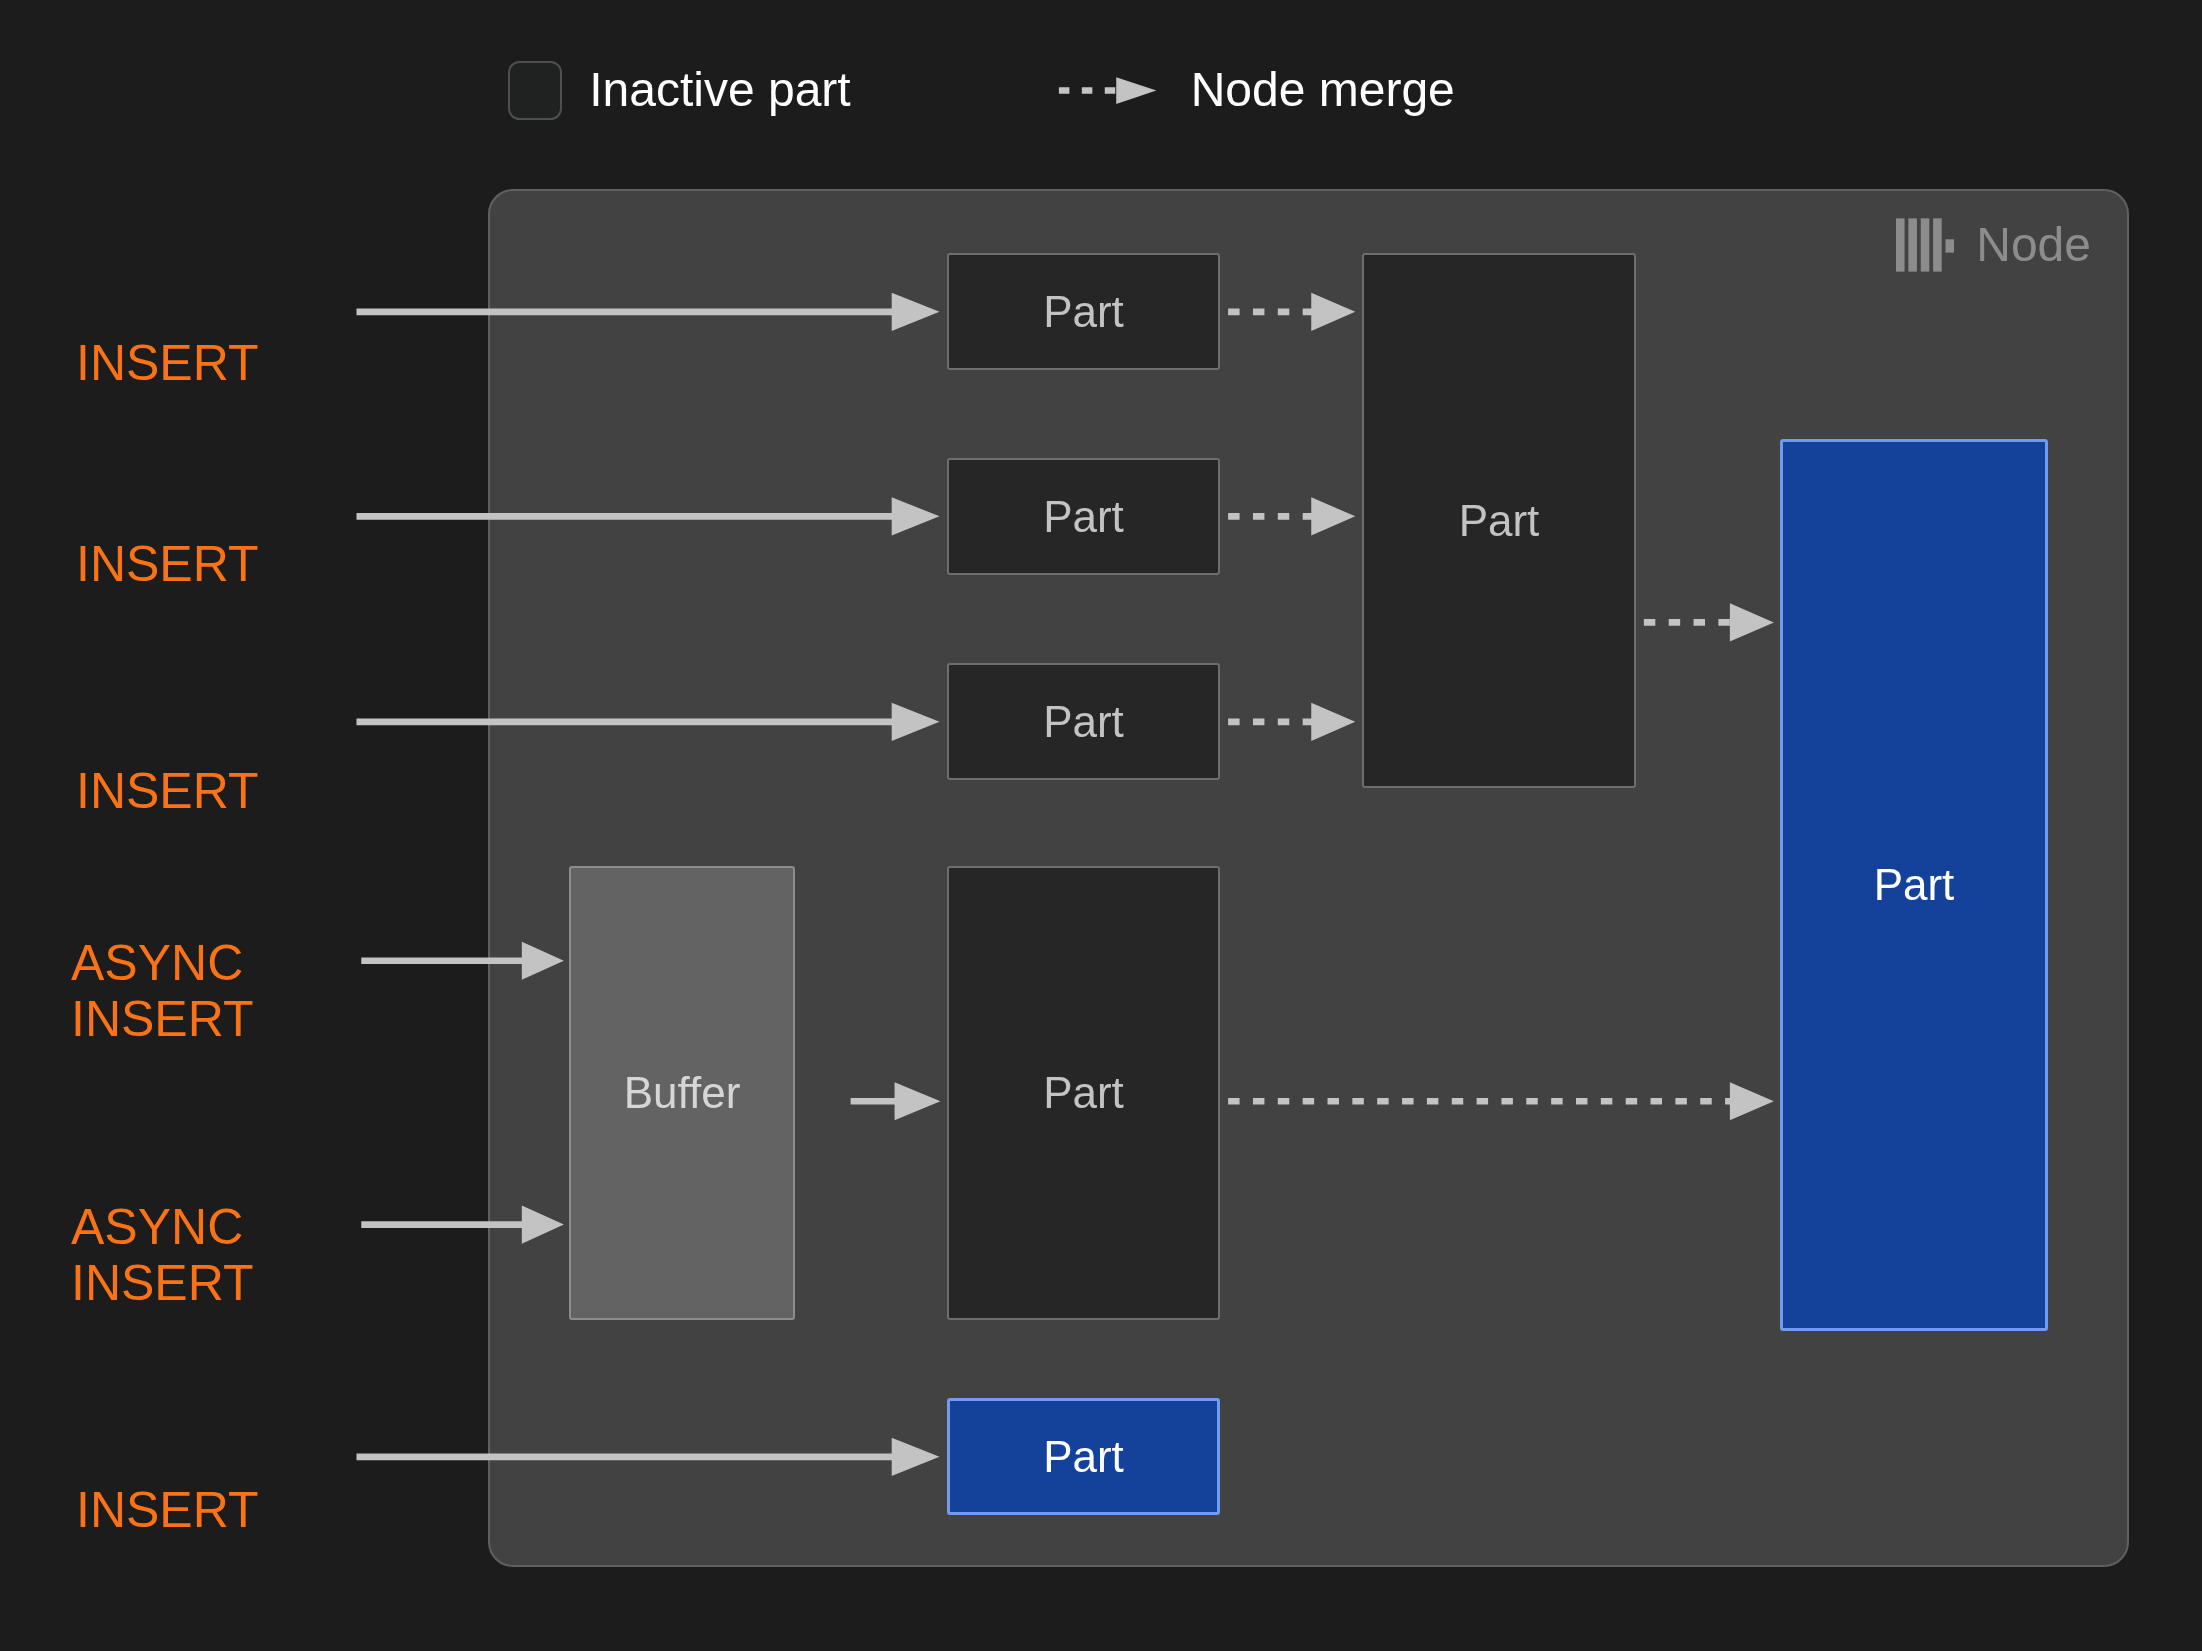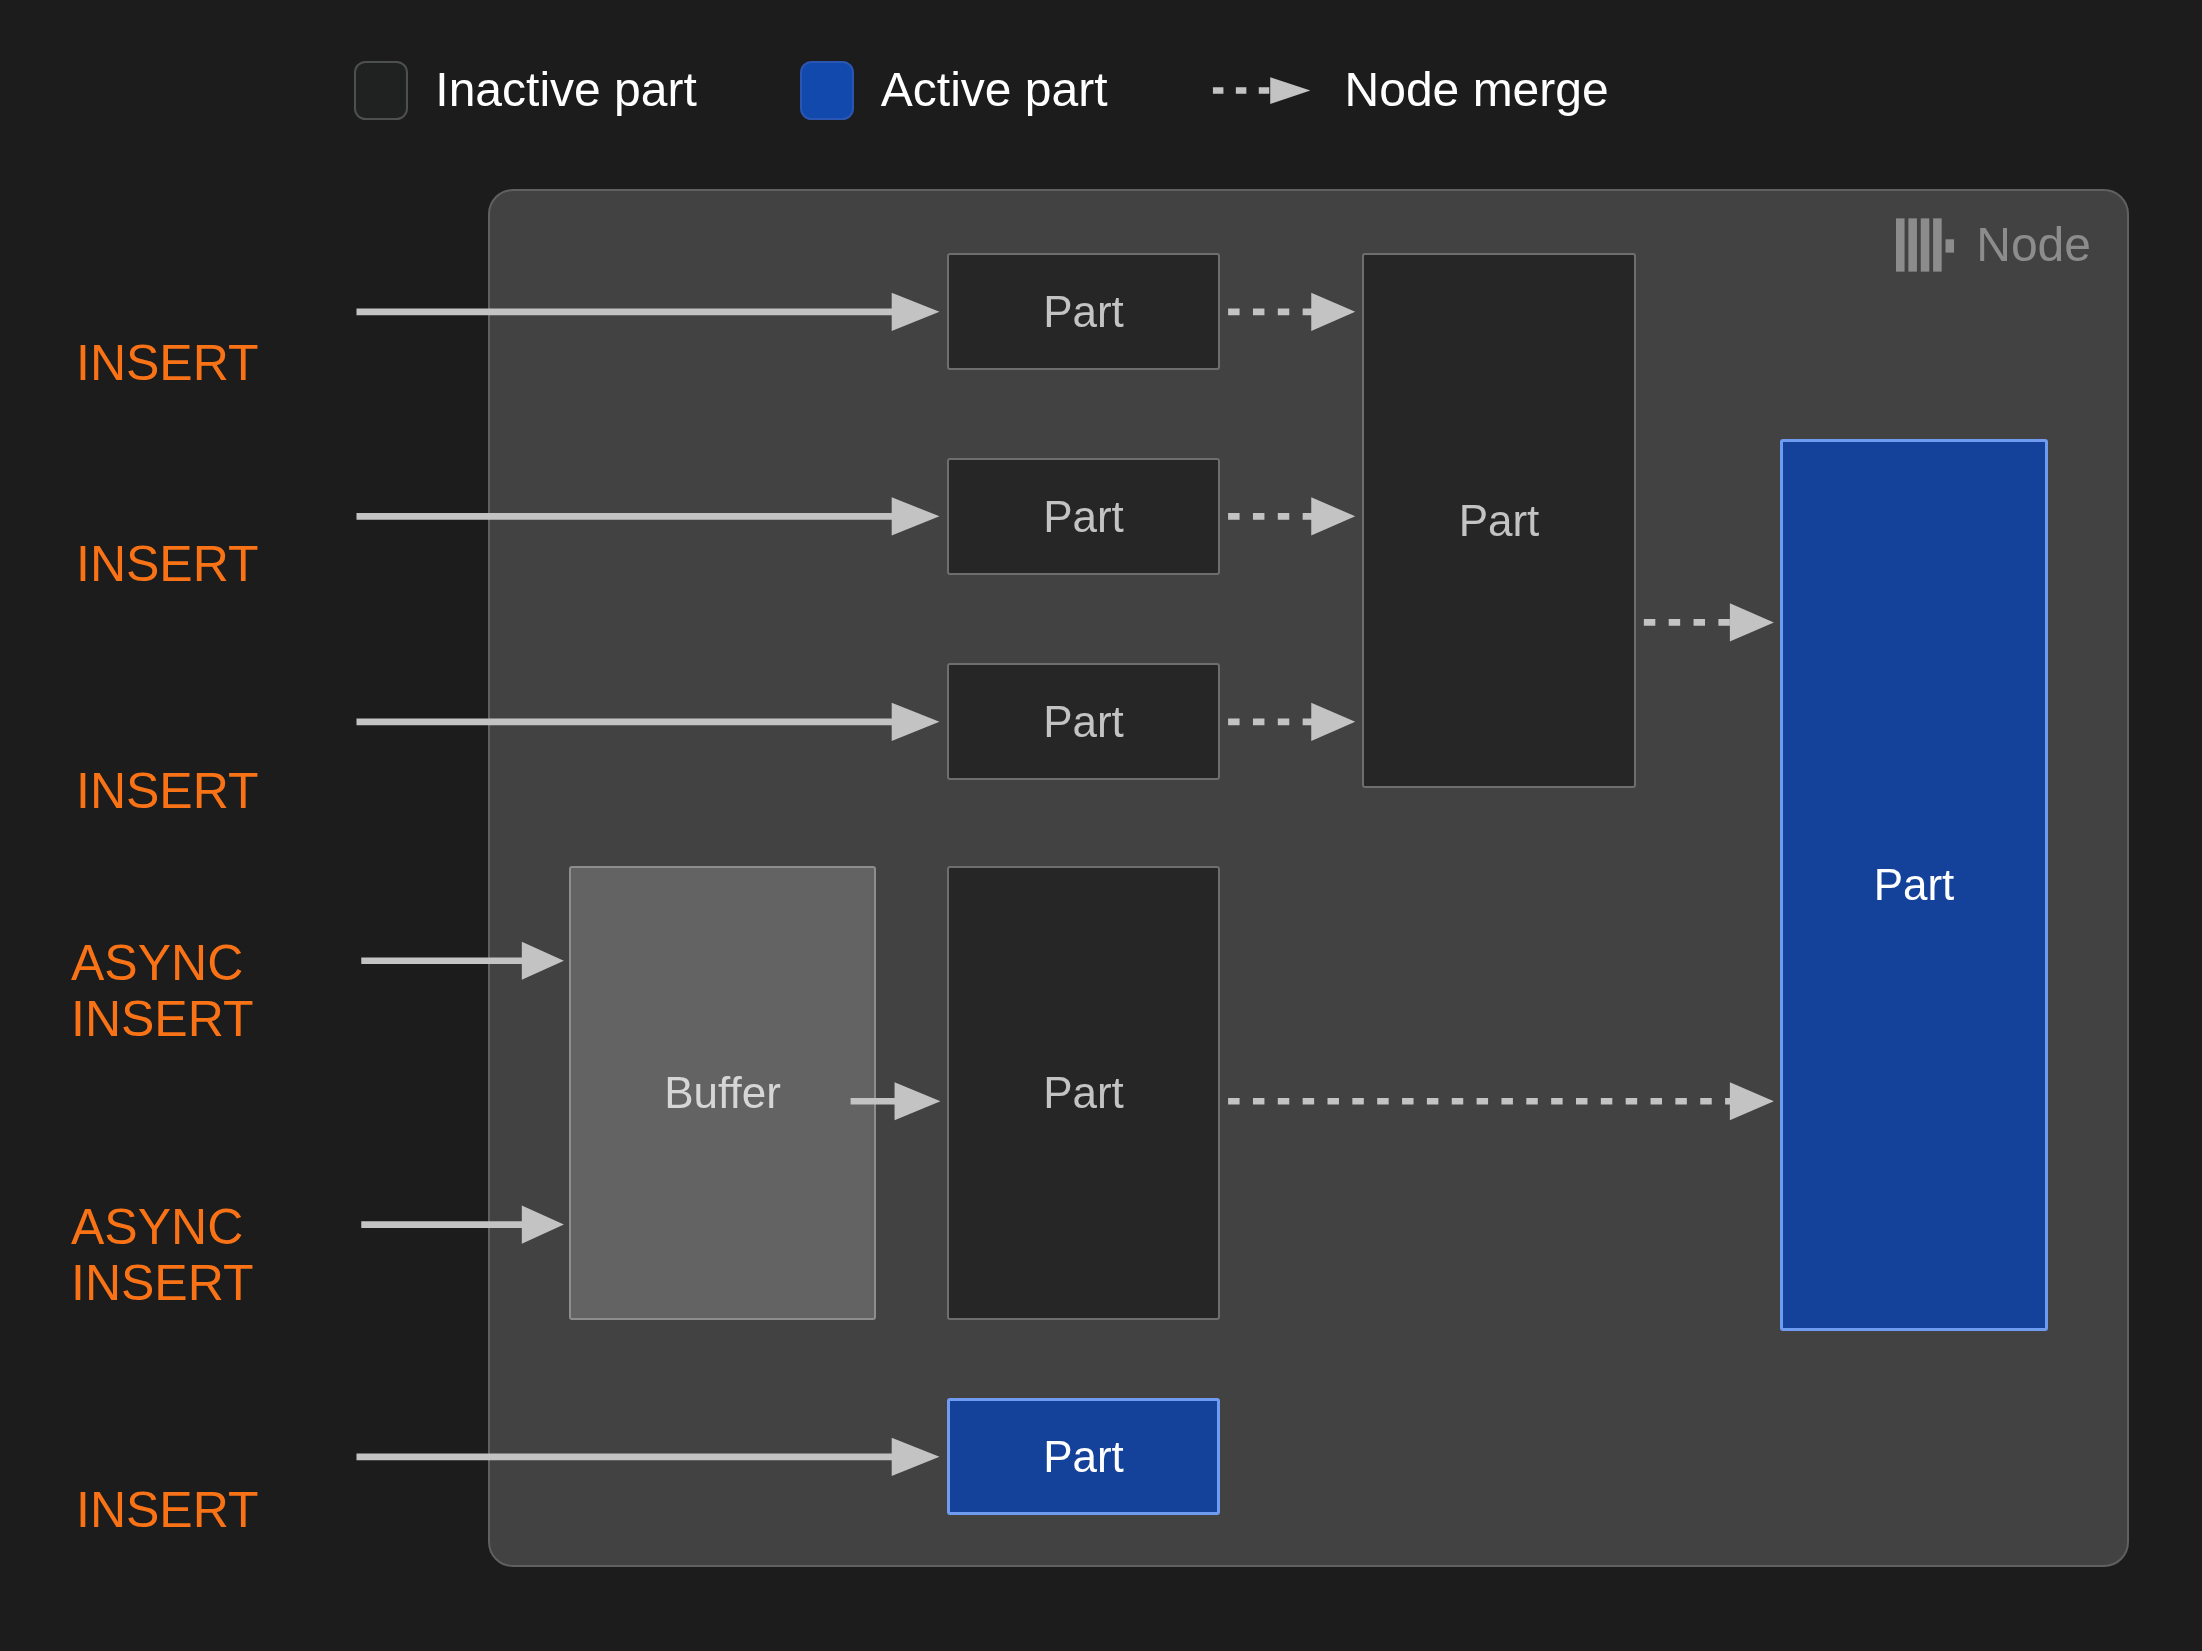--- a/index.html
+++ b/index.html
@@ -133,24 +133,20 @@
 </style>
 </head>
 <body>
 
 <div id="legend">
   <div class="legend-item">
     <span class="swatch inactive"></span>
     <span class="legend-label">Inactive part</span>
   </div>
   <div class="legend-gap"></div>
-  <div class="legend-item">
-    <span class="swatch active"></span>
-    <span class="legend-label">Active part</span>
-  </div>
   <div class="legend-gap"></div>
   <div class="legend-item">
     <svg class="legend-arrow" viewBox="0 0 112 30">
       <line x1="2" y1="15" x2="64" y2="15" stroke="#c3c3c3" stroke-width="7" stroke-dasharray="11 13"></line>
       <polygon points="62,1 104,15 62,29" fill="#c3c3c3"></polygon>
     </svg>
     <span class="legend-label">Node merge</span>
   </div>
 </div>
 
@@ -176,21 +172,21 @@
 </div>
 
 <div class="box part-inactive" style="left:947px;  top:663px;  width:273px; height:117px;">
   <span>Part</span>
 </div>
 
 <div class="box part-inactive" style="left:1362px; top:253px;  width:274px; height:535px;">
   <span>Part</span>
 </div>
 
-<div class="box buffer" style="left:569px;  top:866px;  width:307px; height:454px;">
+<div class="box buffer" style="left:569px;  top:866px;  width:226px; height:454px;">
   <span>Buffer</span>
 </div>
 
 <div class="box part-inactive" style="left:947px;  top:866px;  width:273px; height:454px;">
   <span>Part</span>
 </div>
 
 <div class="box part-active" style="left:1780px; top:439px;  width:268px; height:892px;">
   <span>Part</span>
 </div>

